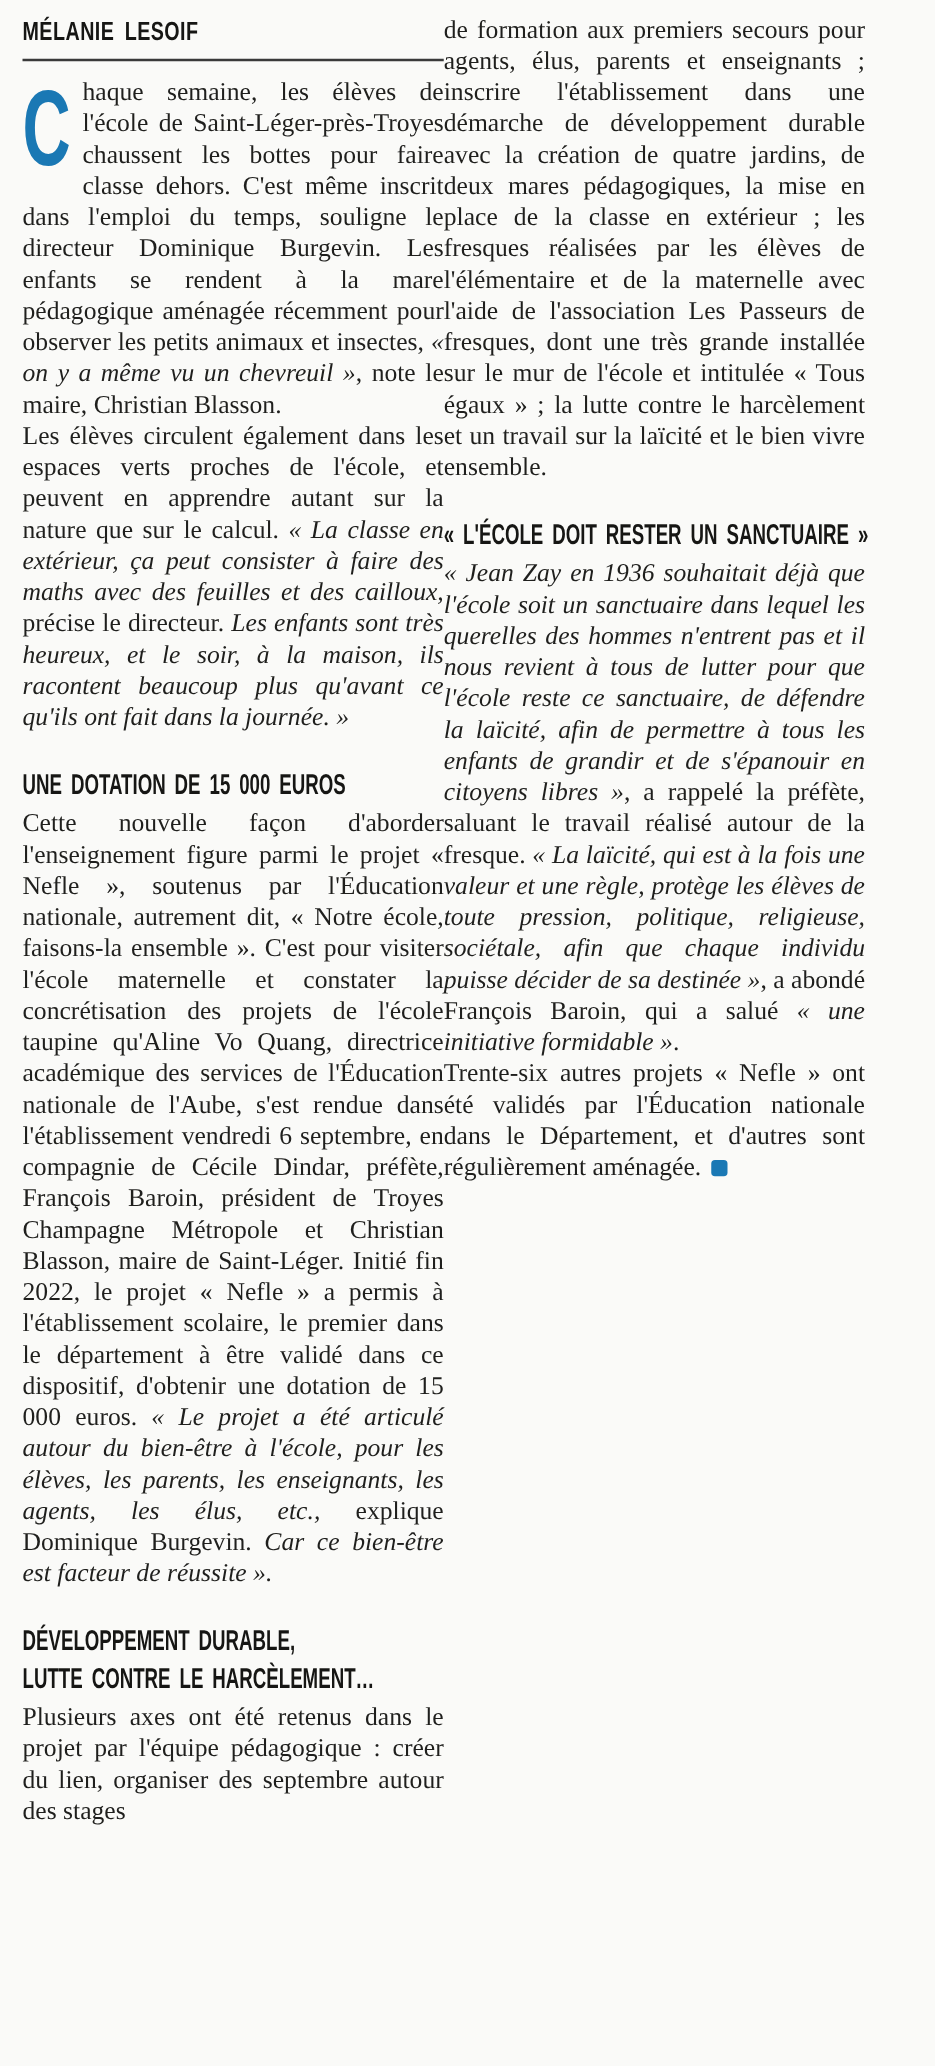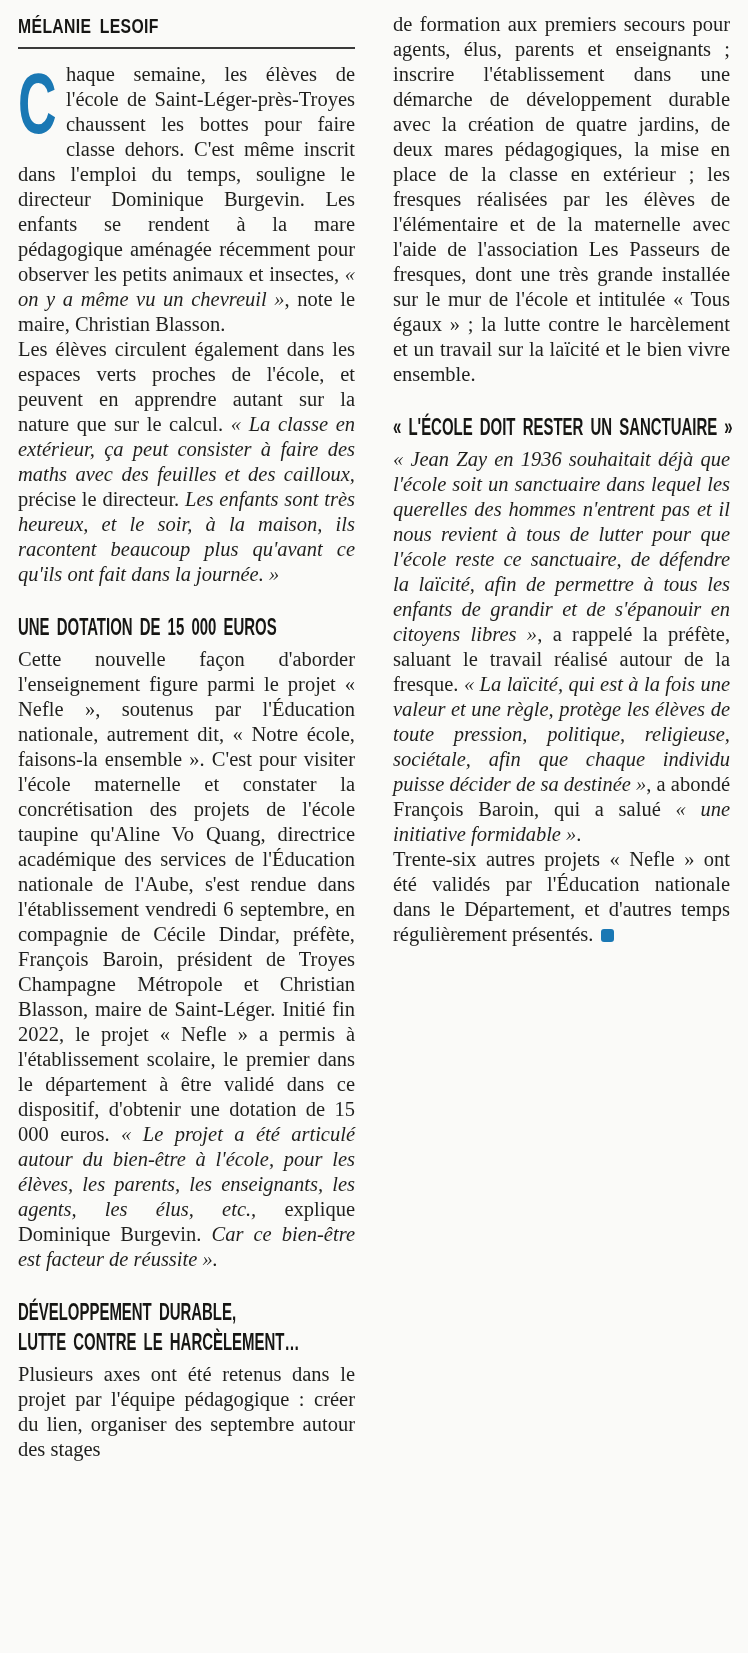--- a/index.html
+++ b/index.html
@@ -9,21 +9,21 @@
     --rule:#3a3a3a;
     --head-ink:#161614;
   }
   *{box-sizing:border-box;}
   html,body{margin:0;padding:0;}
   body{
     width:748px;height:1653px;overflow:hidden;
     background:var(--bg);color:var(--ink);
     font-family:"Liberation Serif","DejaVu Serif",serif;
   }
-  .article{display:flex;gap:38px;padding:12px 18px 0 18px;}
+  .article{display:flex;padding:12px 18px 0 18px;}
   .col{width:337px;flex:0 0 337px;}
 
   .byline{
     font-family:"Liberation Sans","DejaVu Sans",sans-serif;
     font-weight:700;font-size:21px;line-height:1.1;
     color:var(--head-ink);
     letter-spacing:.5px;word-spacing:.22em;
     white-space:pre;
     transform:scaleX(.75);transform-origin:0 50%;
     margin:2px 0 0 0;
@@ -89,16 +89,16 @@
     <p class="body"><span><span>Plusieurs axes ont été retenus dans le projet par l'équipe pédagogique : créer du lien, organiser des septembre autour des stages</span></span></p>
   </div>
 
   <div class="col">
     <p class="body"><span><span>de formation aux premiers secours pour agents, élus, parents et enseignants ; inscrire l'établissement dans une démarche de développement durable avec la création de quatre jardins, de deux mares pédagogiques, la mise en place de la classe en extérieur ; les fresques réalisées par les élèves de l'élémentaire et de la maternelle avec l'aide de l'association Les Passeurs de fresques, dont une très grande installée sur le mur de l'école et intitulée « Tous égaux » ; la lutte contre le harcèlement et un travail sur la laïcité et le bien vivre ensemble.</span></span></p>
 
     <h2 class="head">« L'ÉCOLE DOIT RESTER UN SANCTUAIRE »</h2>
 
     <p class="body"><span><span class="it">« Jean Zay en 1936 souhaitait déjà que l'école soit un sanctuaire dans lequel les querelles des hommes n'entrent pas et il nous revient à tous de lutter pour que l'école reste ce sanctuaire, de défendre la laïcité, afin de permettre à tous les enfants de grandir et de s'épanouir en citoyens libres »</span><span>, a rappelé la préfète, saluant le travail réalisé autour de la fresque. </span><span class="it">« La laïcité, qui est à la fois une valeur et une règle, protège les élèves de toute pression, politique, religieuse, sociétale, afin que chaque individu puisse décider de sa destinée »</span><span>, a abondé François Baroin, qui a salué </span><span class="it">« une initiative formidable »</span><span>.</span></span></p>
 
-    <p class="body"><span><span>Trente-six autres projets « Nefle » ont été validés par l'Éducation nationale dans le Département, et d'autres temps régulièrement présentés.</span></span><span class="endmark"></span></p>
+    <p class="body"><span><span>Trente-six autres projets « Nefle » ont été validés par l'Éducation nationale dans le Département, et d'autres sont régulièrement aménagée.</span></span><span class="endmark"></span></p>
   </div>
 
 </div>
 
 </body></html>

